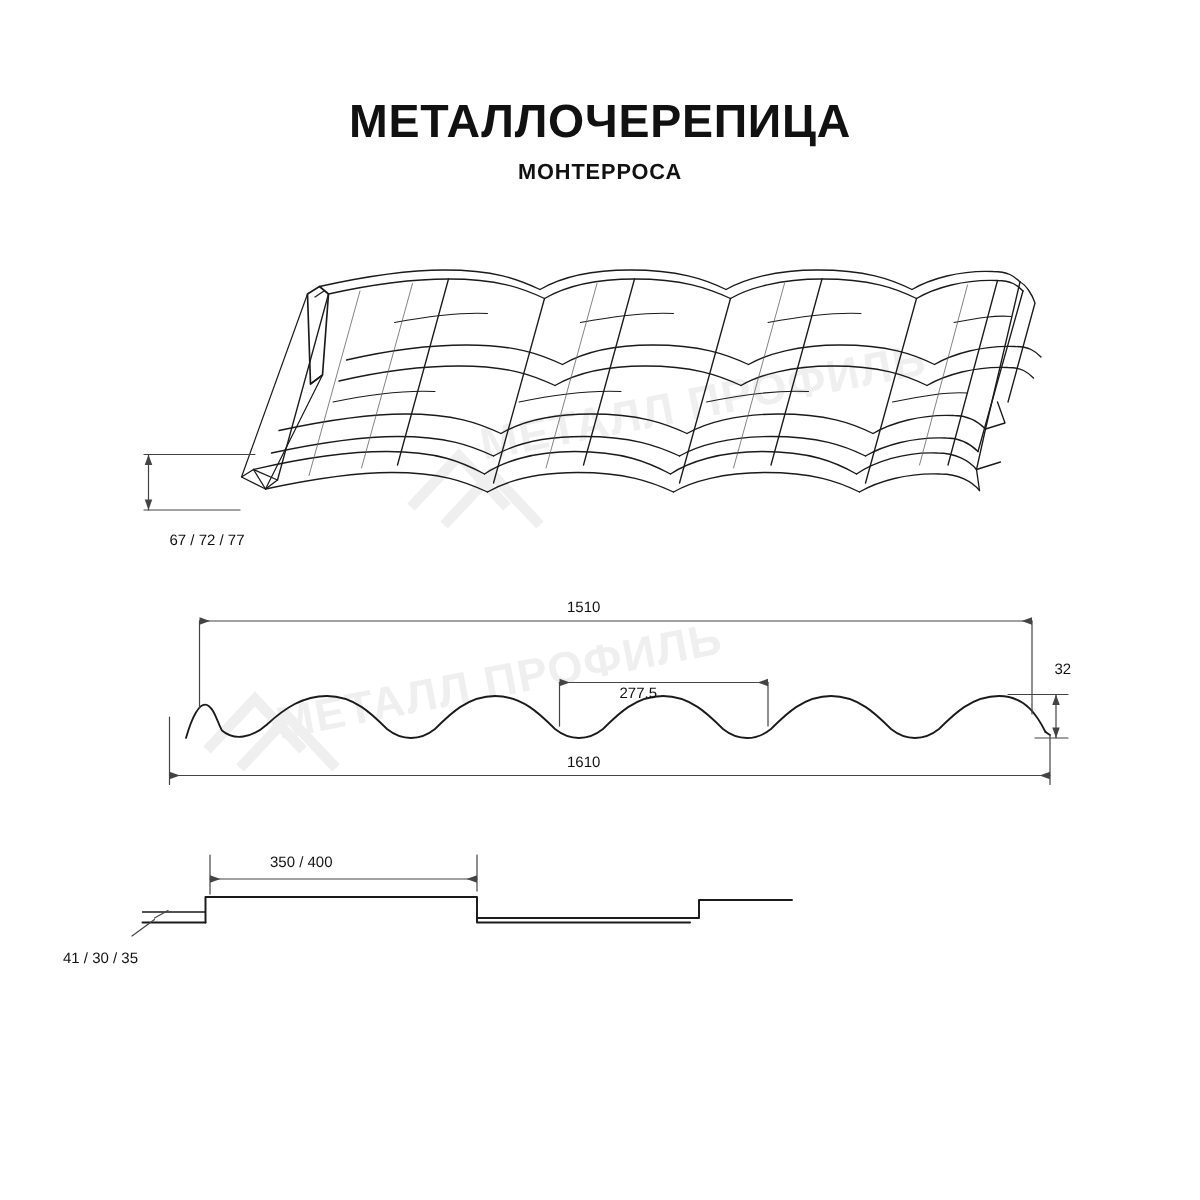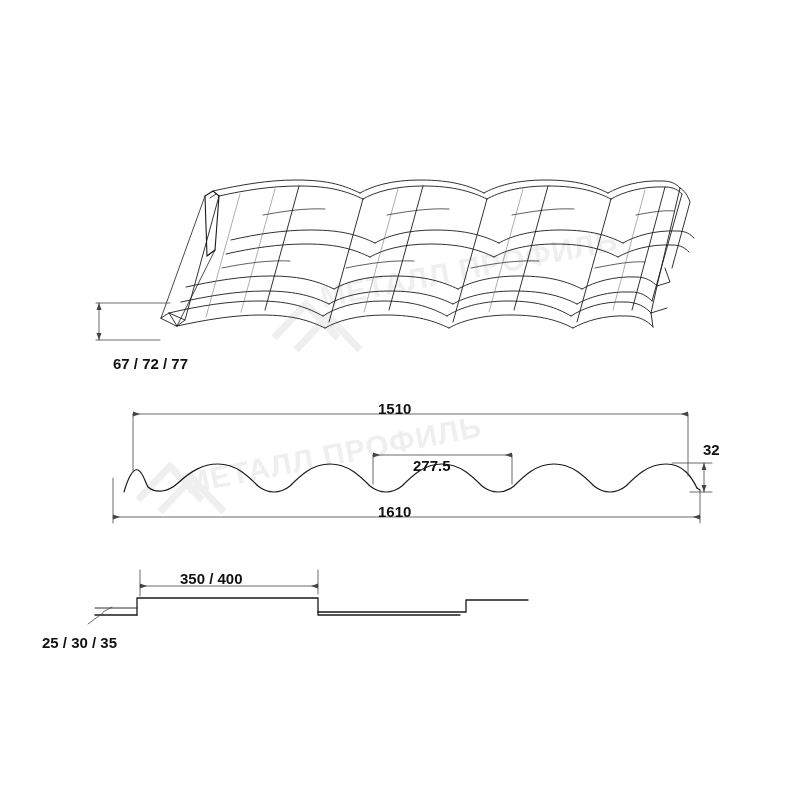--- a/index.html
+++ b/index.html
@@ -45,24 +45,23 @@
   }
   .drawing {
     position: absolute;
     left: 0;
     top: 0;
     width: 800px;
     height: 800px;
   }
   .dim-label {
     position: absolute;
-    font-size: 15px;
+    font-size: 10px;
     color: #111111;
     white-space: nowrap;
-    font-weight: bold;
   }
   .wm {
     position: absolute;
     pointer-events: none;
     font-size: 30px;
     font-weight: bold;
     color: #efefef;
     letter-spacing: 1px;
     white-space: nowrap;
   }
@@ -85,20 +84,24 @@
       <path d="M30 60 L62 26 L94 60"></path>
     </g>
   </svg>
   <svg class="wm-shape" width="120" height="70" viewBox="0 0 120 70" style="left:130px; top:452px;">
     <g fill="none" stroke="#efefef" stroke-width="7">
       <path d="M8 48 L40 14 L72 48"></path>
       <path d="M30 60 L62 26 L94 60"></path>
     </g>
   </svg>
 
+  <div class="titles">
+    <div class="title-main">МЕТАЛЛОЧЕРЕПИЦА</div>
+    <div class="title-sub">МОНТЕРРОСА</div>
+  </div>
 
   <svg class="drawing" viewBox="0 0 800 800">
     <g fill="none" stroke="#1a1a1a" stroke-width="1" stroke-linejoin="round" stroke-linecap="round">
 
       <g stroke-width="0.9">
 
         <path d="M205 196 L213 191 L219 196 L215 250 L207 256 Z" stroke-width="1.1"></path>
         <path d="M207 256 L215 250"></path>
         <path d="M210 198 L216 194"></path>
         <path d="M161 318 L169 313 L185 320 L177 326 Z"></path>
@@ -264,15 +267,15 @@
       </g>
     </g>
   </svg>
 
   <div class="dim-label" style="left:113px; top:355px;">67 / 72 / 77</div>
   <div class="dim-label" style="left:378px; top:400px;">1510</div>
   <div class="dim-label" style="left:413px; top:457px;">277.5</div>
   <div class="dim-label" style="left:703px; top:441px;">32</div>
   <div class="dim-label" style="left:378px; top:503px;">1610</div>
   <div class="dim-label" style="left:180px; top:570px;">350 / 400</div>
-  <div class="dim-label" style="left:42px; top:634px;">25 / 30 / 35</div>
+  <div class="dim-label" style="left:42px; top:634px;">41 / 30 / 35</div>
 
 </div>
 
 </body></html>

